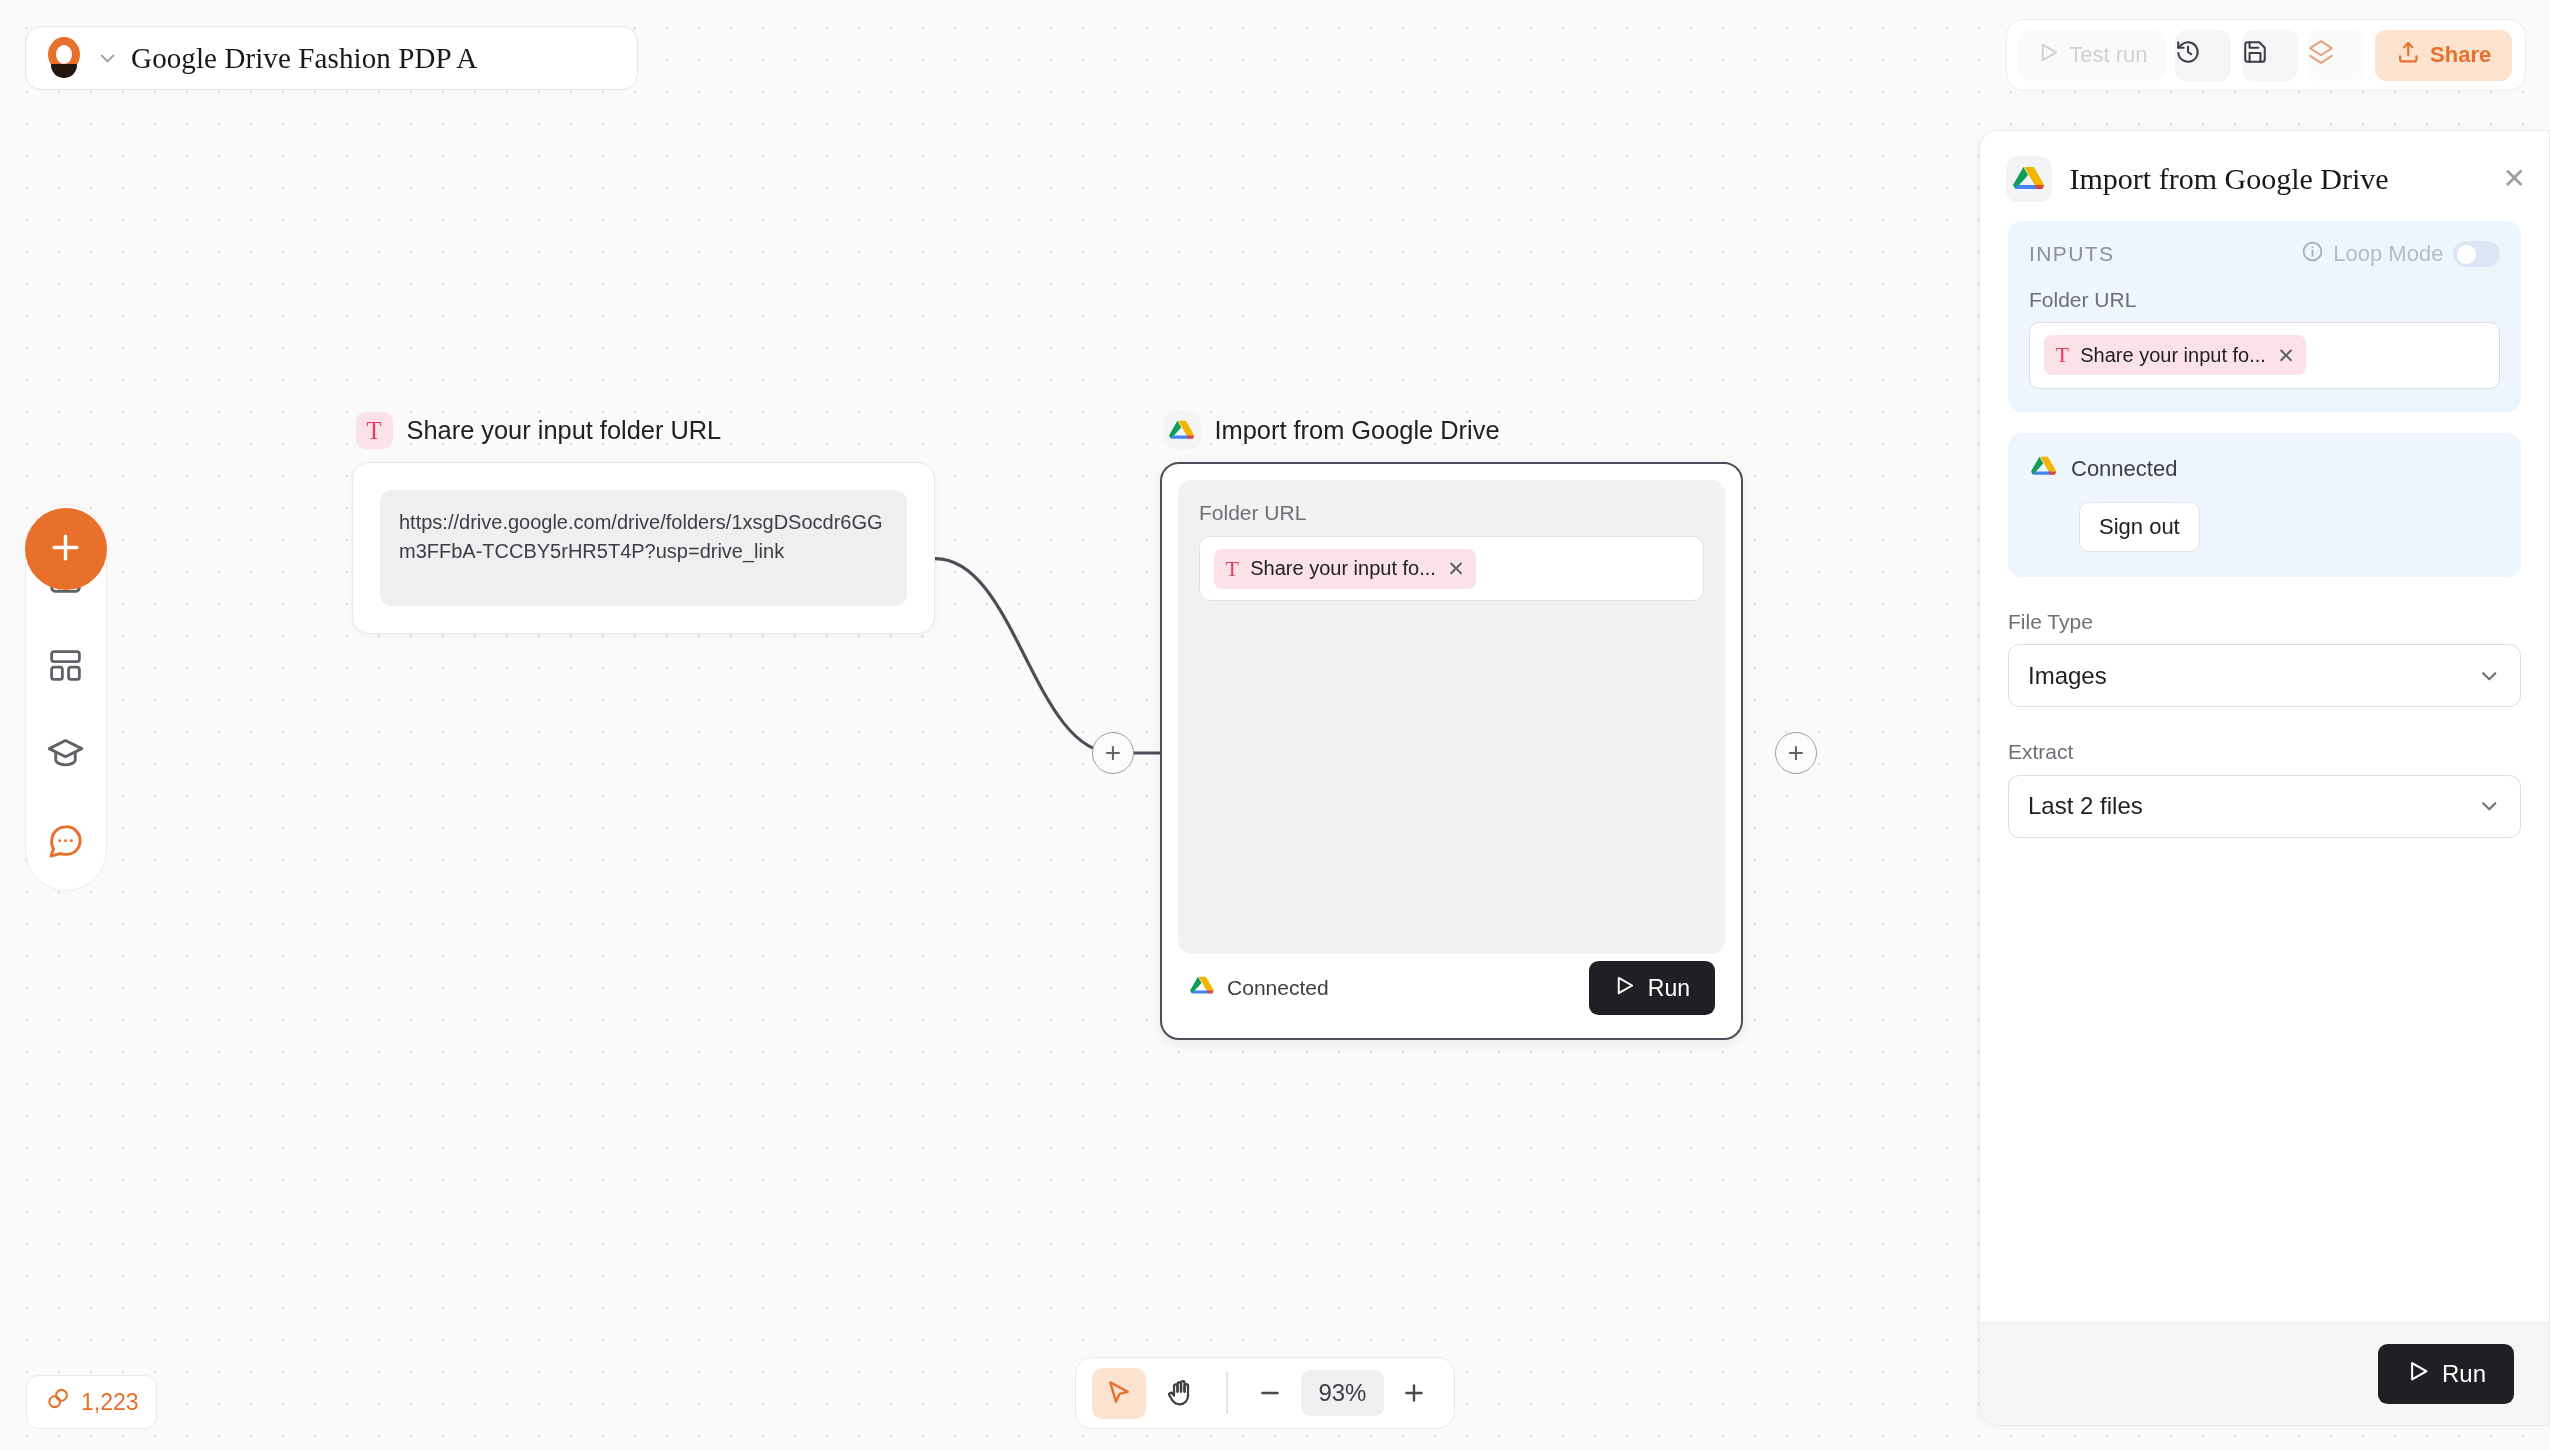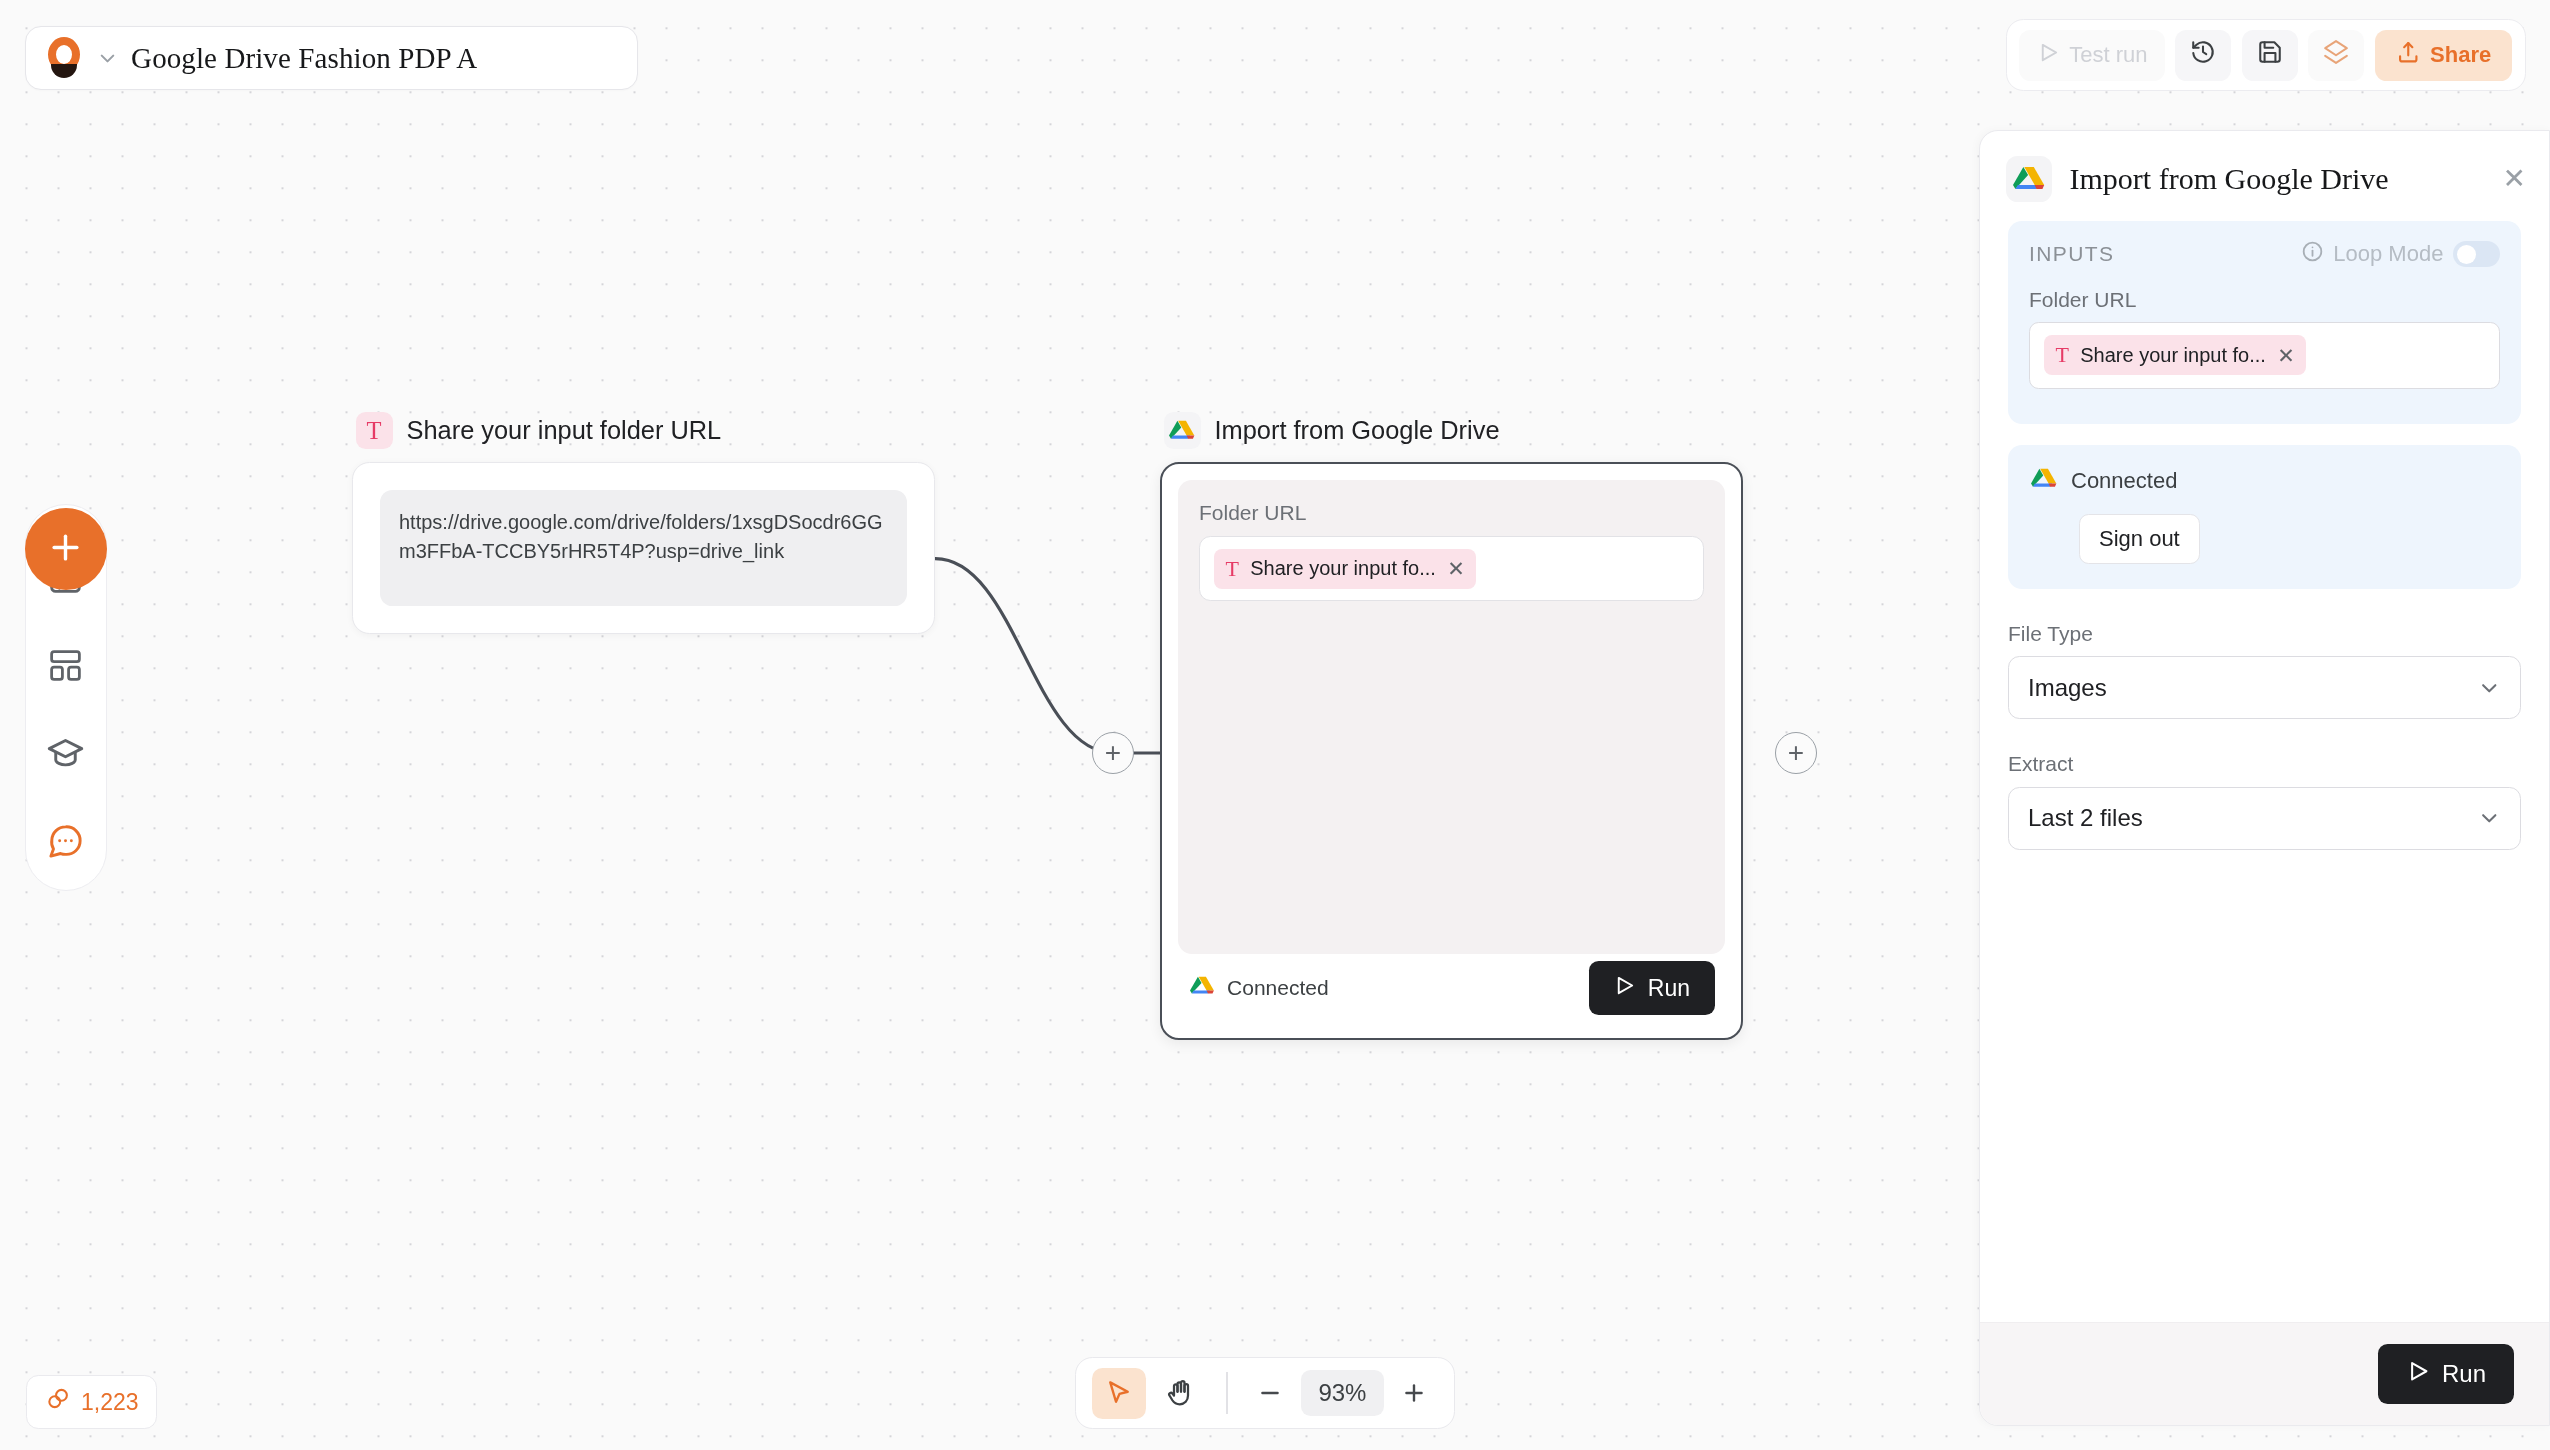--- a/index.html
+++ b/index.html
@@ -73,21 +73,21 @@
     display: flex;
     align-items: center;
     gap: 10.5px;
     padding: 0 12.3px;
   }
   .tb-btn {
     height: 51px;
     border-radius: 11.4px;
     display: flex;
     align-items: center;
-    justify-content: center;
+    justify-content: flex-start;
     gap: 9.6px;
     padding: 0 17.5px;
     background: #f6f6f8;
     border: none;
     cursor: pointer;
     font-size: 22px;
     color: #3c4043;
   }
   .tb-btn.icon-only { width: 56px; padding: 0; }
   .tb-btn.disabled { color: #cfd1d6; background: #fafafa; cursor: default; }
@@ -296,21 +296,21 @@
     overflow: hidden;
     font-family: "Liberation Serif", serif;
   }
   .rp-close { color: #9aa0a6; font-size: 28px; cursor: pointer; flex: 0 0 auto; line-height: 1; }
 
   .rp-scroll { flex: 1 1 auto; padding: 0 28px; overflow: hidden; }
 
   .inputs-block {
     background: #eef5fd;
     border-radius: 14px;
-    padding: 19px 21px 35px;
+    padding: 19px 21px 23px;
   }
   .inputs-head {
     display: flex;
     align-items: center;
     justify-content: space-between;
     margin-bottom: 19px;
   }
   .inputs-label { font-size: 21px; letter-spacing: 1.4px; color: #8b9096; }
   .loop-mode { display: flex; align-items: center; gap: 9.6px; font-size: 22px; color: #b5bcc4; }
   .toggle {

